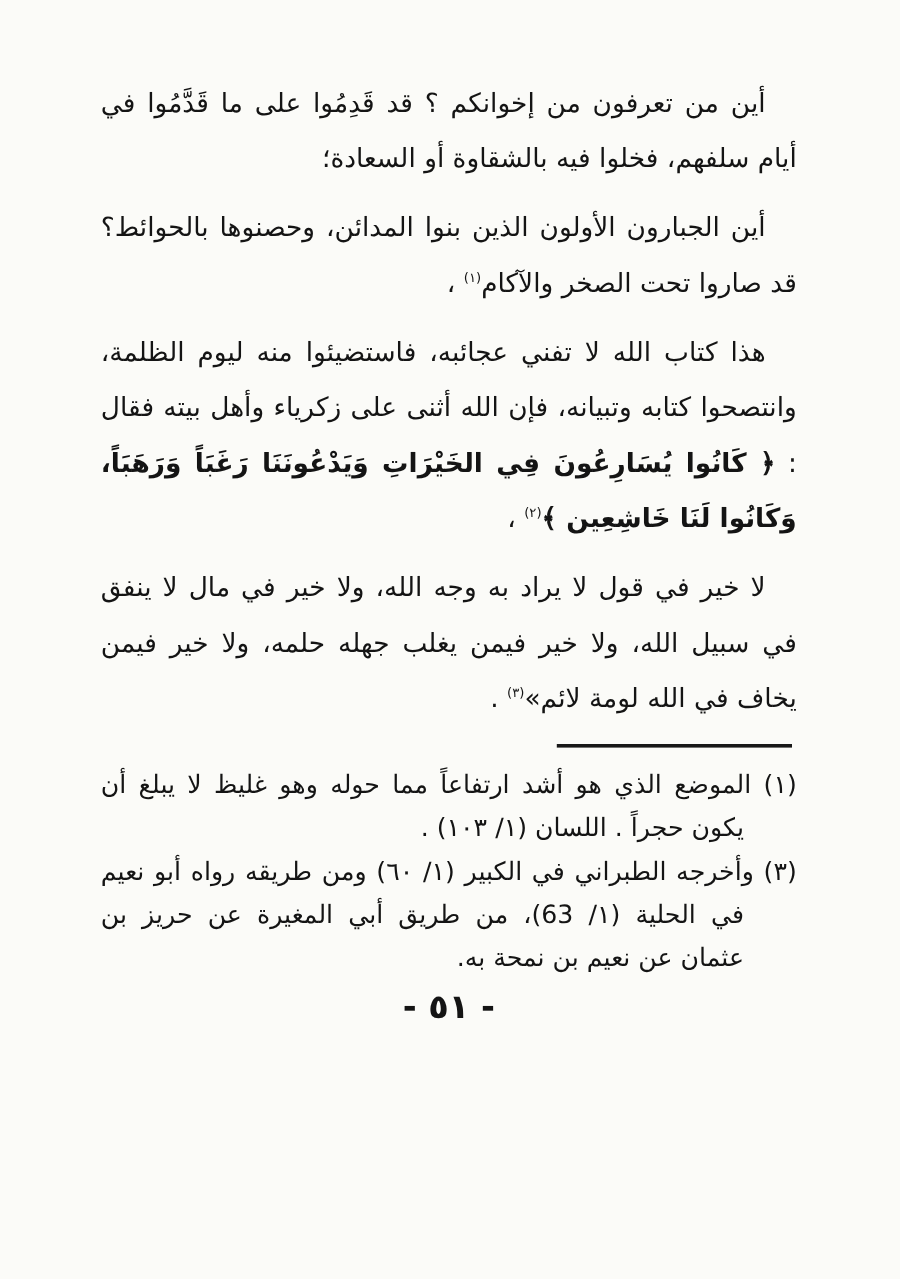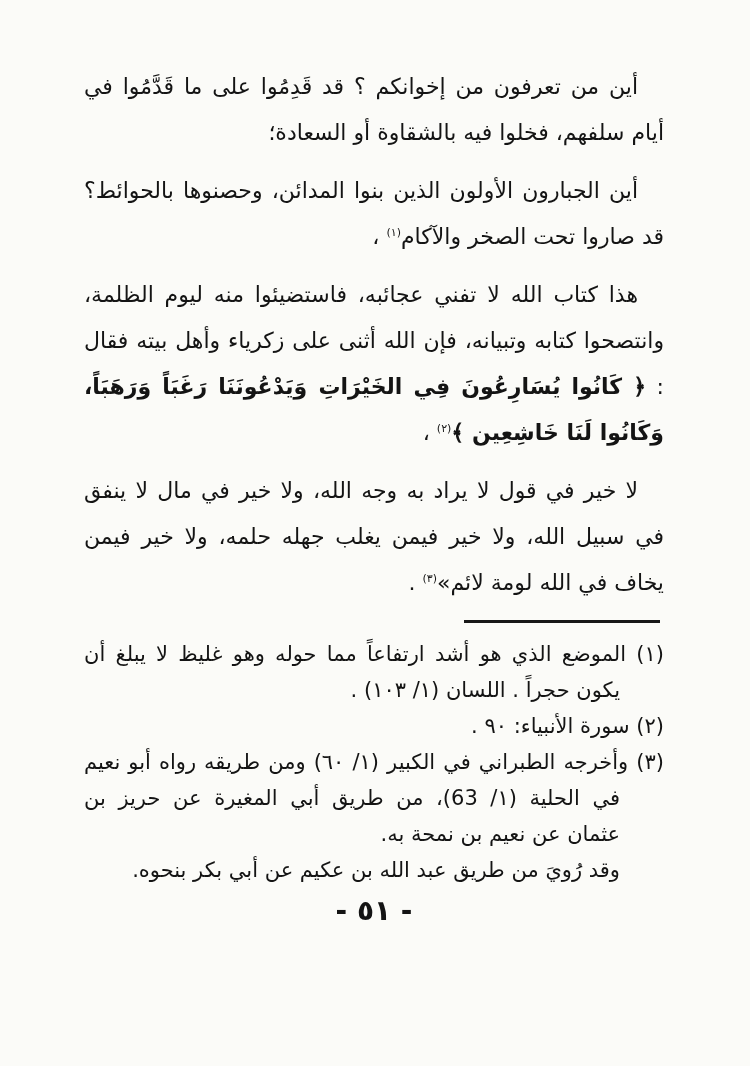--- a/index.html
+++ b/index.html
@@ -94,28 +94,24 @@
   </div>
 
   <div class="fn-separator"></div>
 
   <div class="footnotes">
 
     <div class="fn-first">
       <span class="fn-marker">(١)</span>&nbsp;<span>الموضع الذي هو أشد ارتفاعاً مما حوله وهو غليظ لا يبلغ أن يكون حجراً . اللسان (١/ ١٠٣) .</span>
     </div>
 
-    <div class="fn-first">
-      <span class="fn-marker">(٢)</span>&nbsp;<span>سورة الأنبياء: ٩٠ .</span>
-    </div>
 
     <div>
       <div class="fn-first">
         <span class="fn-marker">(٣)</span>&nbsp;<span>وأخرجه الطبراني في الكبير (١/ ٦٠) ومن طريقه رواه أبو نعيم في الحلية (١/ 63)، من طريق أبي المغيرة عن حريز بن عثمان عن نعيم بن نمحة به.</span>
       </div>
-      <div class="fn-cont">وقد رُويَ من طريق عبد الله بن عكيم عن أبي بكر بنحوه.</div>
     </div>
 
   </div>
 
   <div class="page-number">- ٥١ -</div>
 
 </div>
 
 </body></html>

